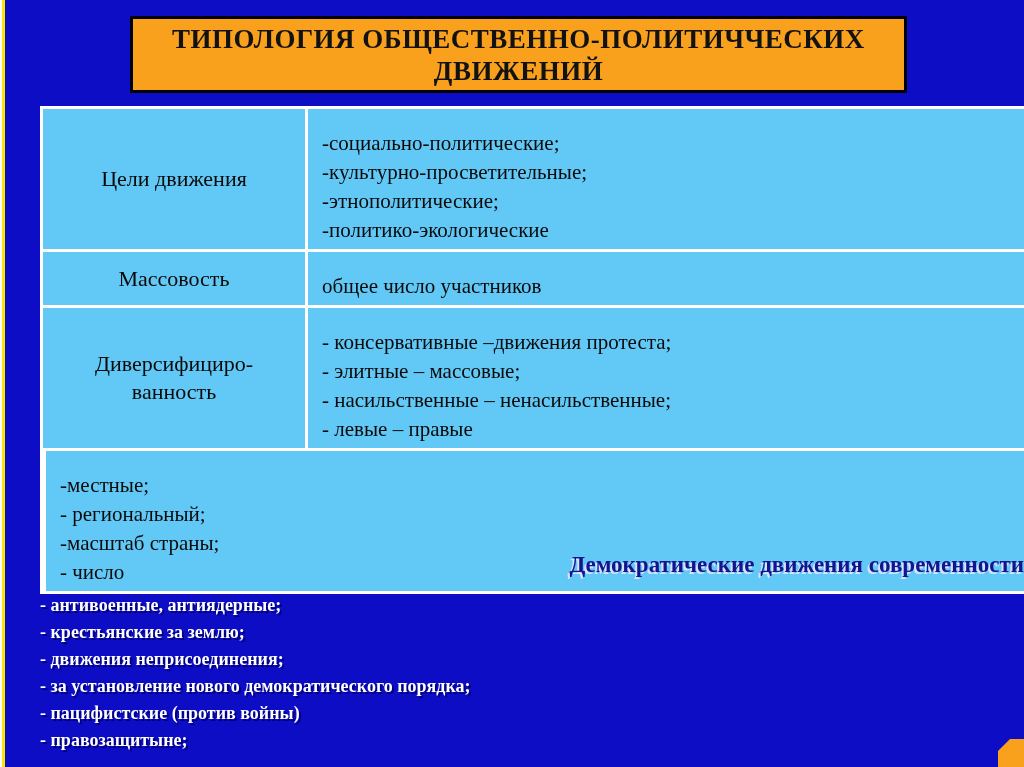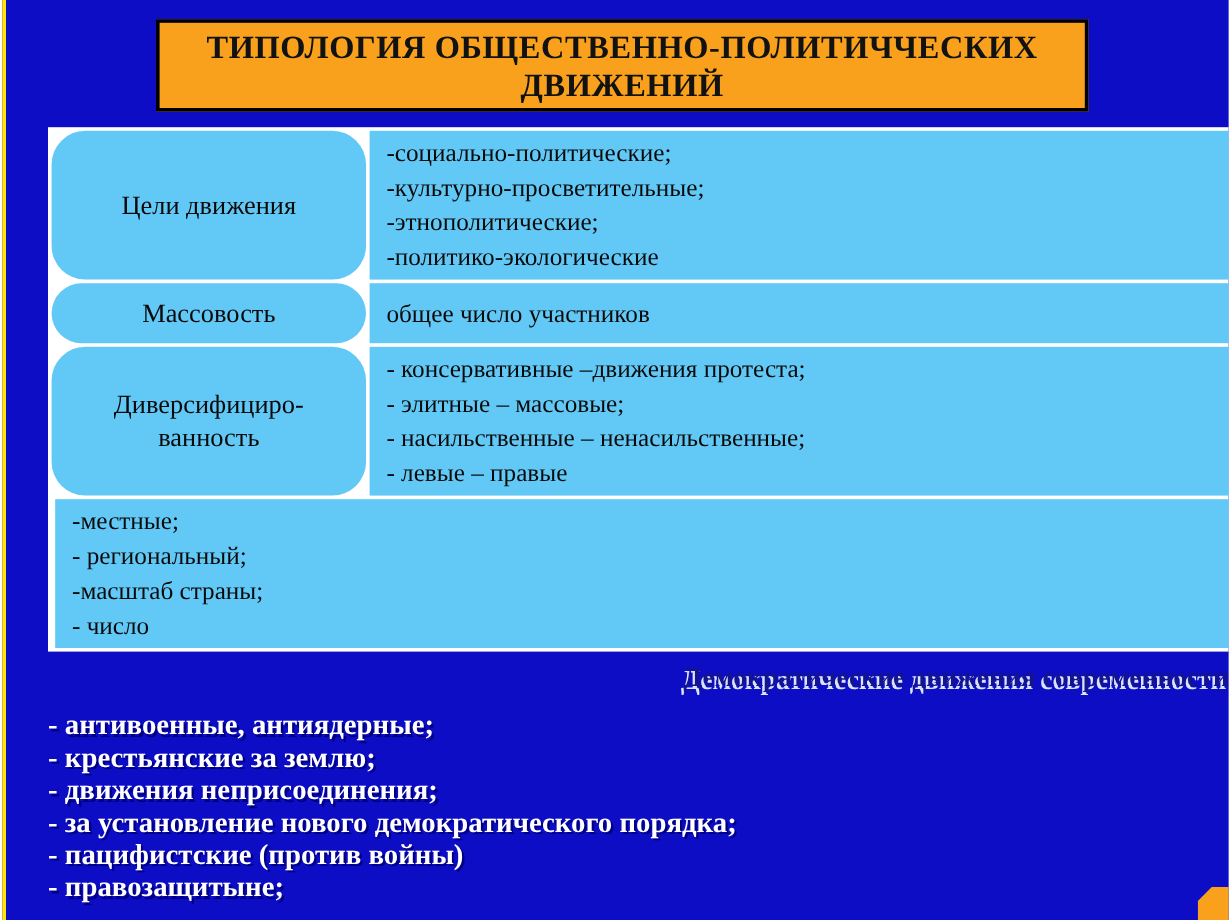--- a/index.html
+++ b/index.html
@@ -25,38 +25,38 @@
   .typology-table {
     position:absolute; left:40px; top:106px; width:984px;
     background:#ffffff; padding:3px 0 3px 3px; box-sizing:border-box;
   }
   .t-row { display:flex; }
   .t-row + .t-row { margin-top:3px; }
   .cell-label {
     width:262px; background:#62c8f6; flex:none;
     display:flex; flex-direction:column; justify-content:center; align-items:center;
     text-align:center; font-size:22px; line-height:28px; color:#0a0a0a;
-    padding:4px 6px; box-sizing:border-box;border-radius:28px;
+    padding:4px 6px; box-sizing:border-box;
   }
   .cell-content {
     flex:1; background:#62c8f6; margin-left:3px;
     display:flex; flex-direction:column; justify-content:center;
-    padding:4px 10px 4px 14px; box-sizing:border-box;
+    padding:20px 10px 4px 14px; box-sizing:border-box;
     font-size:21px; line-height:29px; color:#0a0a0a;
   }
 
   .section-heading {
     position:absolute; top:552px; left:0; width:1024px; text-align:right;
     font-size:23px; font-weight:bold; color:#14148c;
     text-shadow:-2px 2px 0 #d9e2ff;
   }
 
   .dem-list { position:absolute; left:40px; top:592px; }
   .list-item {
-    font-size:24px; font-weight:bold; color:#ffffff; line-height:27px;
+    font-size:18px; font-weight:bold; color:#ffffff; line-height:27px;
     text-shadow:2px 2px 0 #000080; white-space:nowrap;
   }
 
   .corner-octagon {
     position:absolute; right:-14px; bottom:-12px; width:40px; height:40px;
     background:#f9a11c;
     clip-path:polygon(30% 0,70% 0,100% 30%,100% 70%,70% 100%,30% 100%,0 70%,0 30%);
   }
 </style>
 </head>

